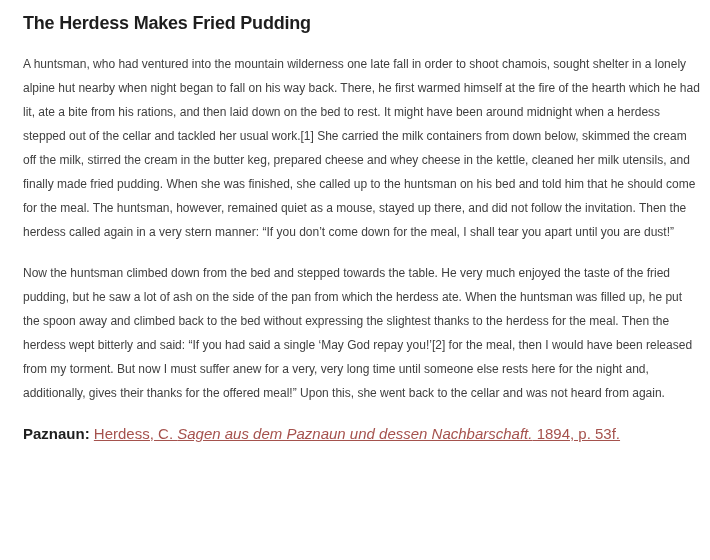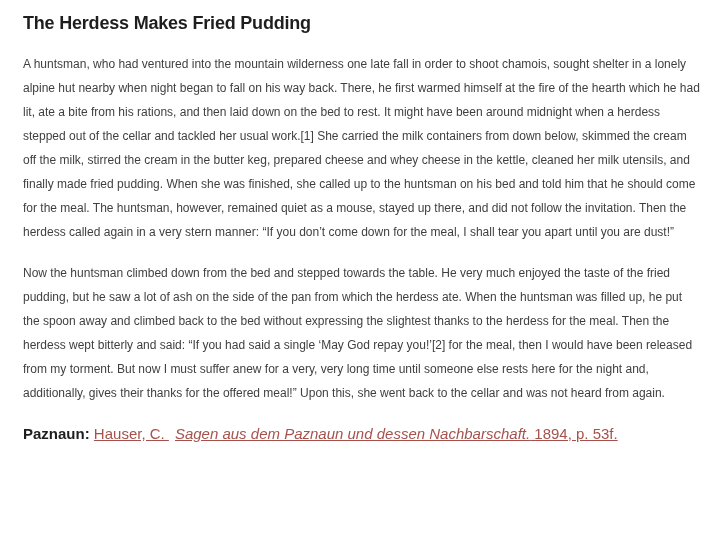--- a/index.html
+++ b/index.html
@@ -42,32 +42,31 @@
     font-weight: 700;
     color: var(--title);
   }
   .source-link {
     color: var(--link);
     text-decoration: underline;
     cursor: pointer;
   }
   .source-link .italic-part {
     font-style: italic;
-    margin-left: 6px;
   }
 </style>
 </head>
 <body>
 
 <div class="page">
 
   <h1 class="article-title">The Herdess Makes Fried Pudding</h1>
 
   <p class="story-paragraph">A huntsman, who had ventured into the mountain wilderness one late fall in order to shoot chamois, sought shelter in a lonely alpine hut nearby when night began to fall on his way back. There, he first warmed himself at the fire of the hearth which he had lit, ate a bite from his rations, and then laid down on the bed to rest. It might have been around midnight when a herdess stepped out of the cellar and tackled her usual work.[1] She carried the milk containers from down below, skimmed the cream off the milk, stirred the cream in the butter keg, prepared cheese and whey cheese in the kettle, cleaned her milk utensils, and finally made fried pudding. When she was finished, she called up to the huntsman on his bed and told him that he should come for the meal. The huntsman, however, remained quiet as a mouse, stayed up there, and did not follow the invitation. Then the herdess called again in a very stern manner: “If you don’t come down for the meal, I shall tear you apart until you are dust!”</p>
 
   <p class="story-paragraph">Now the huntsman climbed down from the bed and stepped towards the table. He very much enjoyed the taste of the fried pudding, but he saw a lot of ash on the side of the pan from which the herdess ate. When the huntsman was filled up, he put the spoon away and climbed back to the bed without expressing the slightest thanks to the herdess for the meal. Then the herdess wept bitterly and said: “If you had said a single ‘May God repay you!’[2] for the meal, then I would have been released from my torment. But now I must suffer anew for a very, very long time until someone else rests here for the night and, additionally, gives their thanks for the offered meal!” Upon this, she went back to the cellar and was not heard from again.</p>
 
   <p class="source-line">
     <span class="source-label">Paznaun:</span>
-    <a class="source-link" href="#"><span>Hauser, C. </span><span class="italic-part">Sagen aus dem Paznaun und dessen Nachbarschaft.</span><span> 1894, p. 53f.</span></a>
+    <a class="source-link" href="#"><span>Herdess, C. </span><span class="italic-part">Sagen aus dem Paznaun und dessen Nachbarschaft.</span><span> 1894, p. 53f.</span></a>
   </p>
 
 </div>
 
 </body></html>

